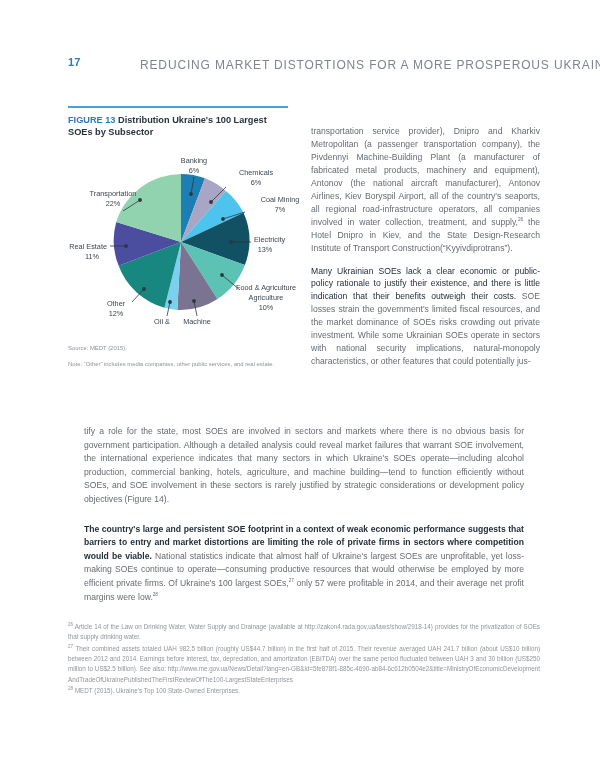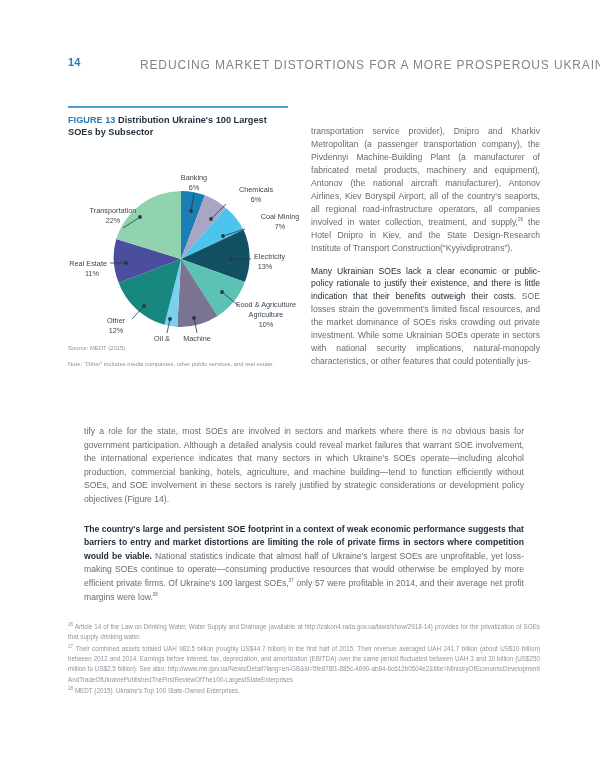--- a/index.html
+++ b/index.html
@@ -61,21 +61,21 @@
     color: #25333f;
   }
   .fig-title .fignum {
     color: #2b7cb5;
     font-weight: bold;
   }
 
   
   .chart-area {
     position: absolute;
-    left: 60px; top: 141px;
+    left: 60px; top: 124px;
     width: 250px; height: 205px;
   }
   .chart-area svg { display: block; }
 
   .fig-notes {
     position: absolute;
     left: 68px; top: 344px;
     width: 235px;
   }
   .fig-source {
@@ -140,21 +140,21 @@
   sup { font-size: 4.6px; vertical-align: super; line-height: 0; }
 
   .lbl { font-size: 7.3px; fill: #3d4650; font-family: "Liberation Sans", sans-serif; }
 </style>
 </head>
 <body>
 
 <div class="page">
 
   <div class="runhead">
-    <div class="folio">14</div>
+    <div class="folio">17</div>
     <div class="runtitle">Reducing Market Distortions for a More Prosperous Ukraine</div>
   </div>
 
   <div class="figure">
     <div class="fig-rule"></div>
     <div class="fig-title">
       <span class="fignum">FIGURE 13</span>
       <span>Distribution Ukraine's 100 Largest SOEs by Subsector</span>
     </div>
   </div>

